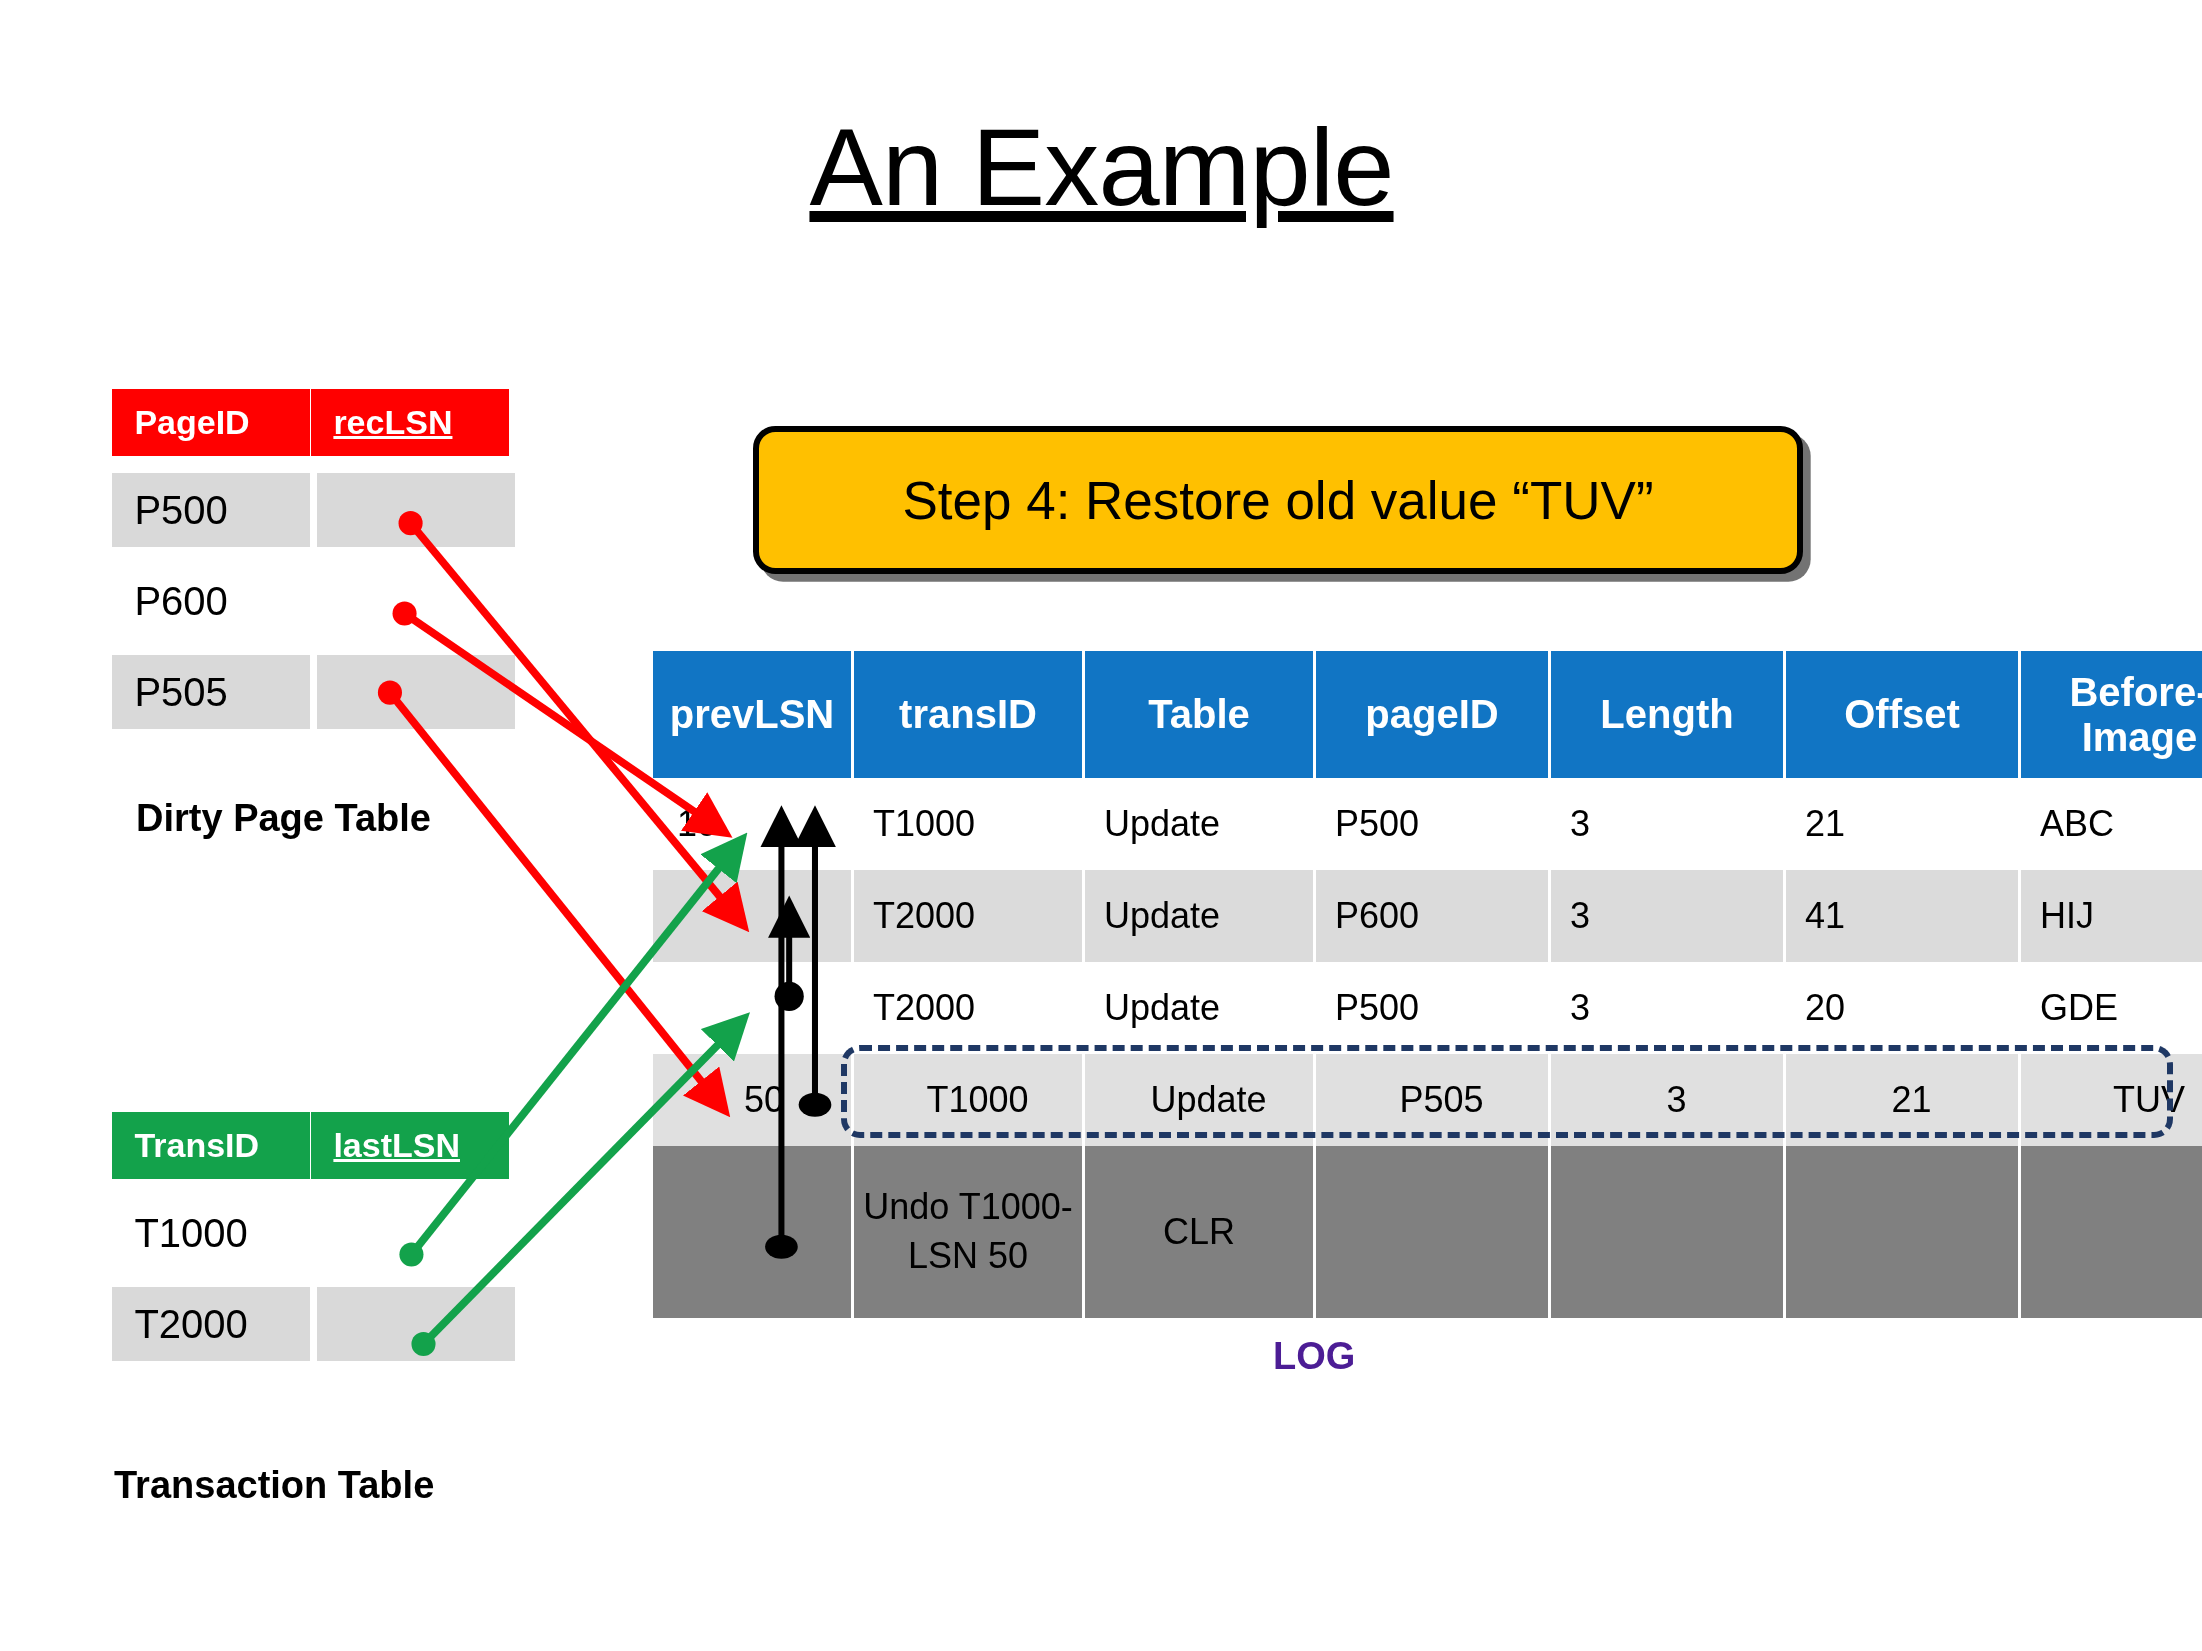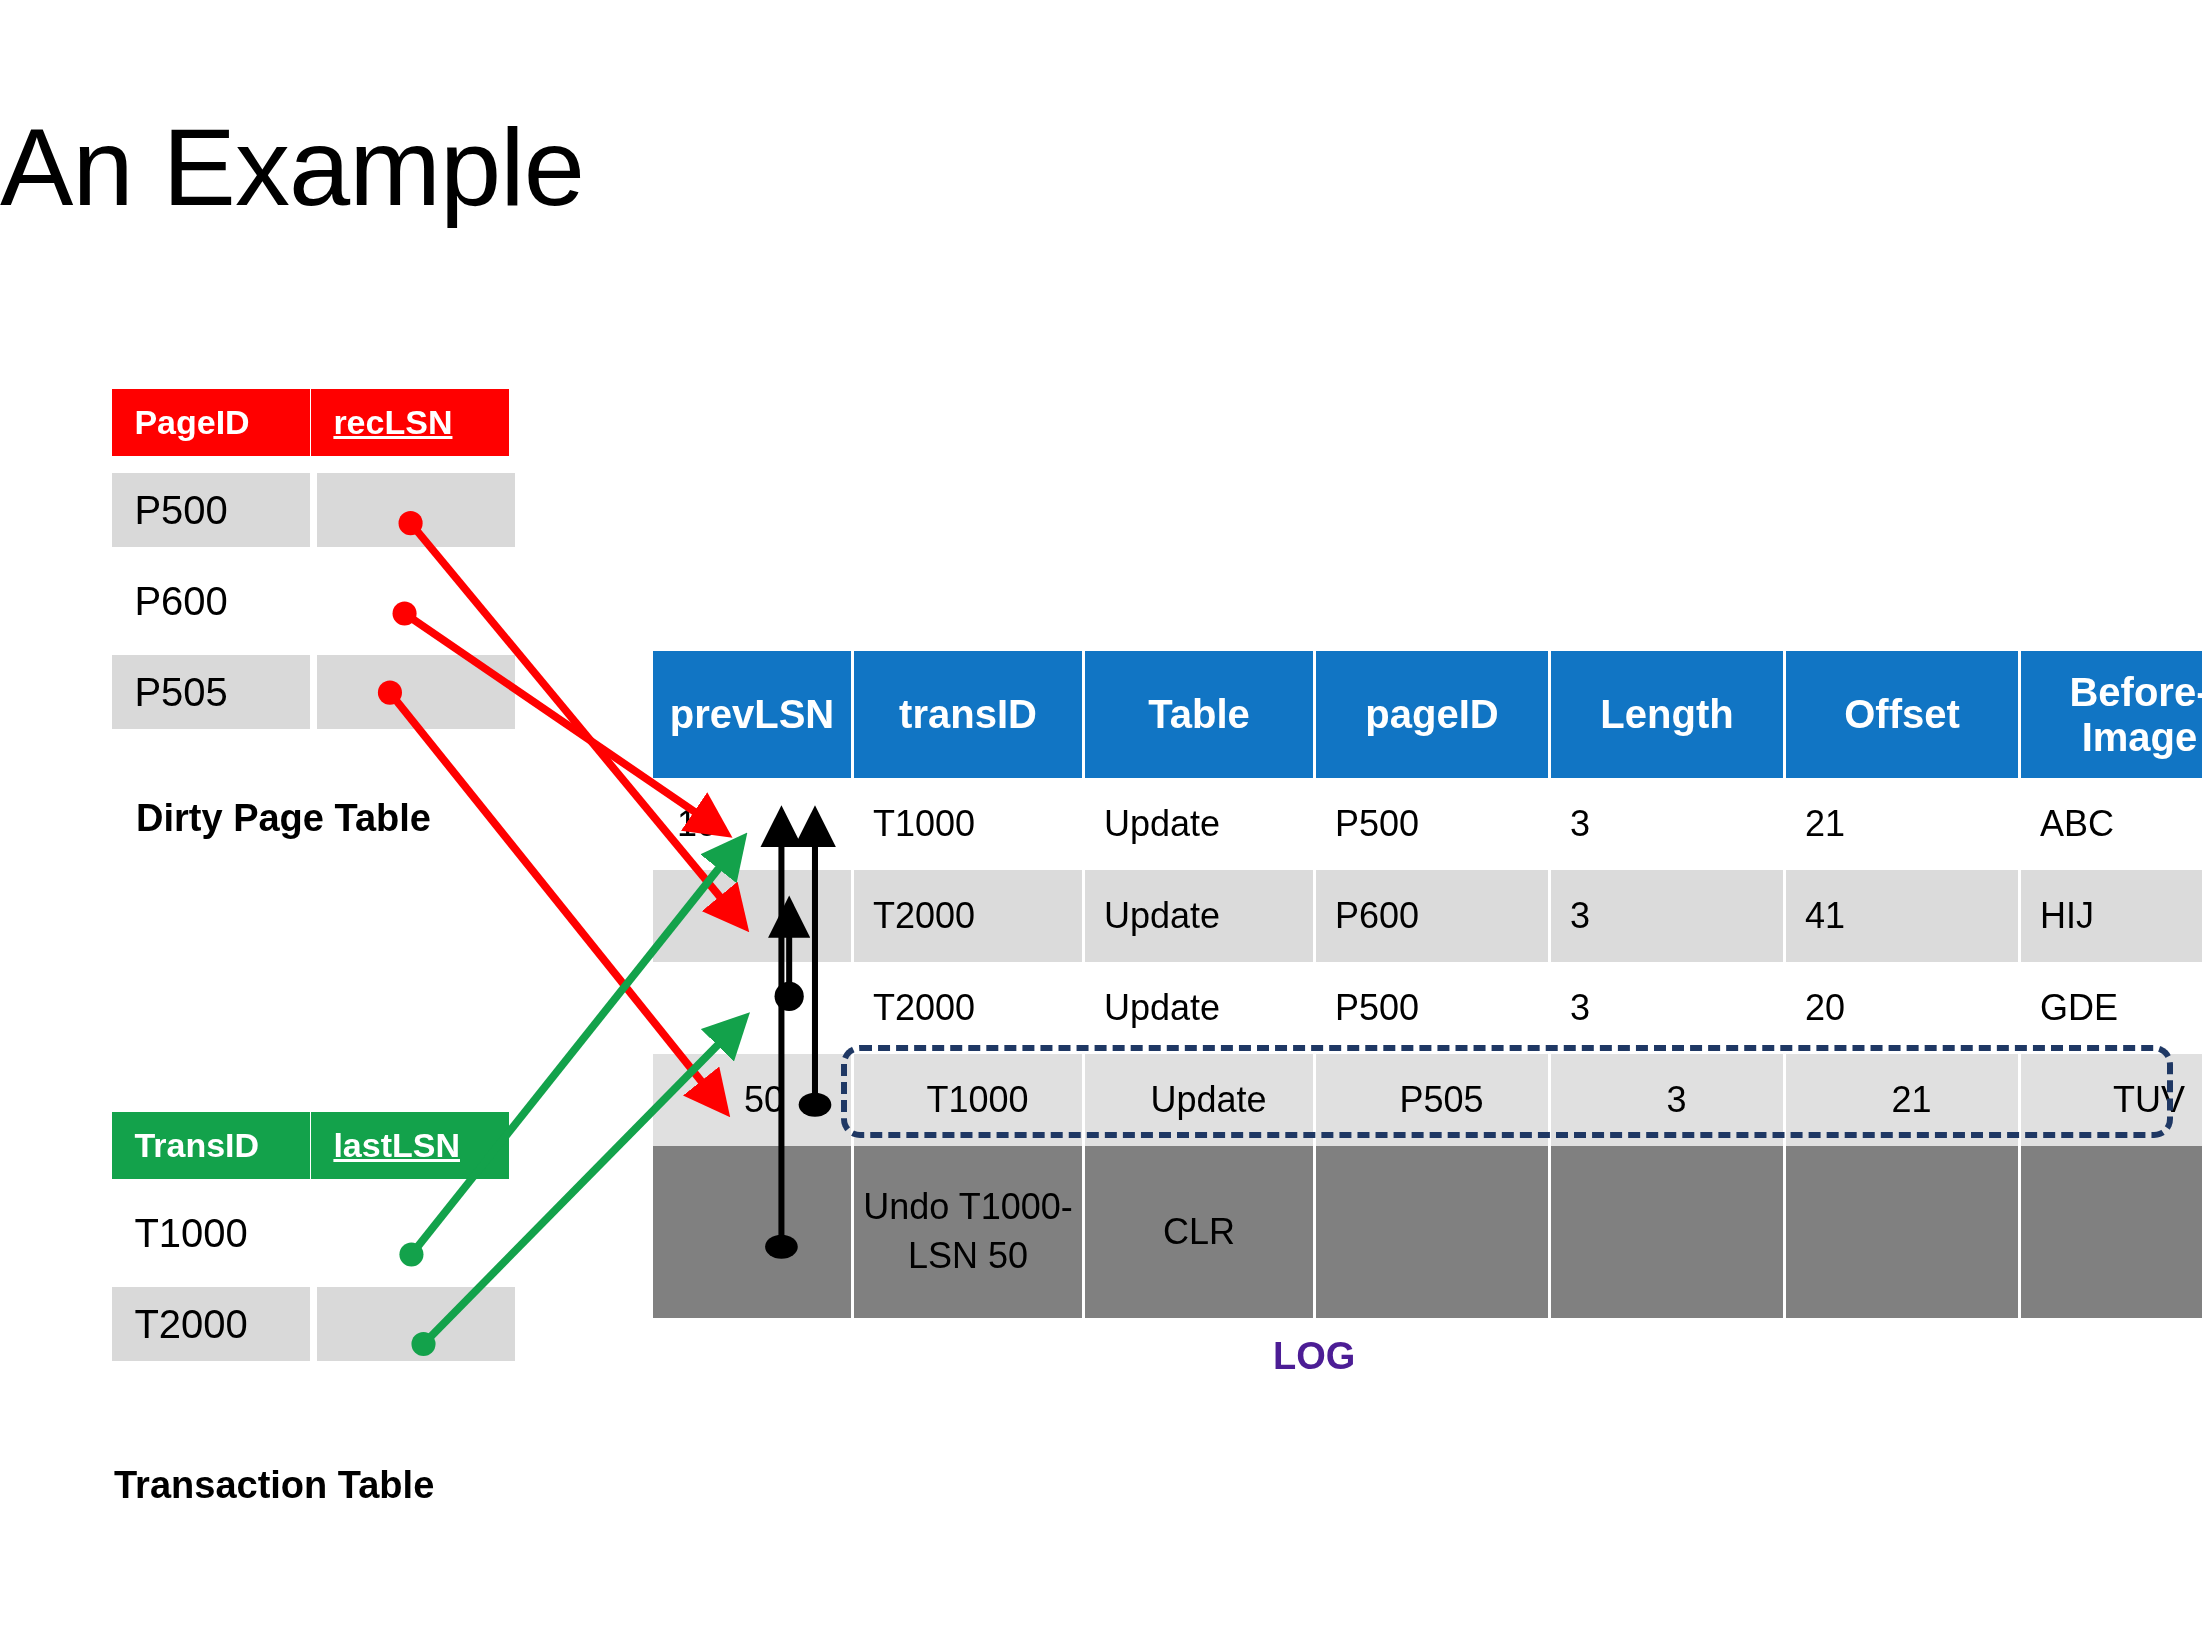--- a/index.html
+++ b/index.html
@@ -15,26 +15,27 @@
     font-family: "Liberation Sans", sans-serif;
     overflow: hidden;
   }
 
   
   #slide-title {
     position: absolute;
     left: 0;
     top: 112px;
     width: 2203px;
-    text-align: left;
+    text-align: center;
     font-size: 110px;
     font-weight: 400;
     color: #000000;
     letter-spacing: -0.9px;
     line-height: 1.0;
+    text-decoration: underline;
   }
 
   
   .mini-table {
     position: absolute;
     width: 413px;
   }
   .mini-header {
     display: flex;
     height: 67px;
@@ -220,20 +221,23 @@
       <div class="cell">T1000</div>
       <div class="cell second"></div>
     </div>
     <div class="mini-row shaded">
       <div class="cell">T2000</div>
       <div class="cell second"></div>
     </div>
   </div>
   <div class="table-caption" style="left:114px; top:1464px;">Transaction Table</div>
 
+  <div id="callout">
+    <span>Step 4: Restore old value “TUV”</span>
+  </div>
 
   <div id="log-table">
     <table>
       <colgroup>
         <col class="c-prev">
           <col class="c-trans">
           <col class="c-type">
           <col class="c-page">
         <col class="c-len">
           <col class="c-off">

